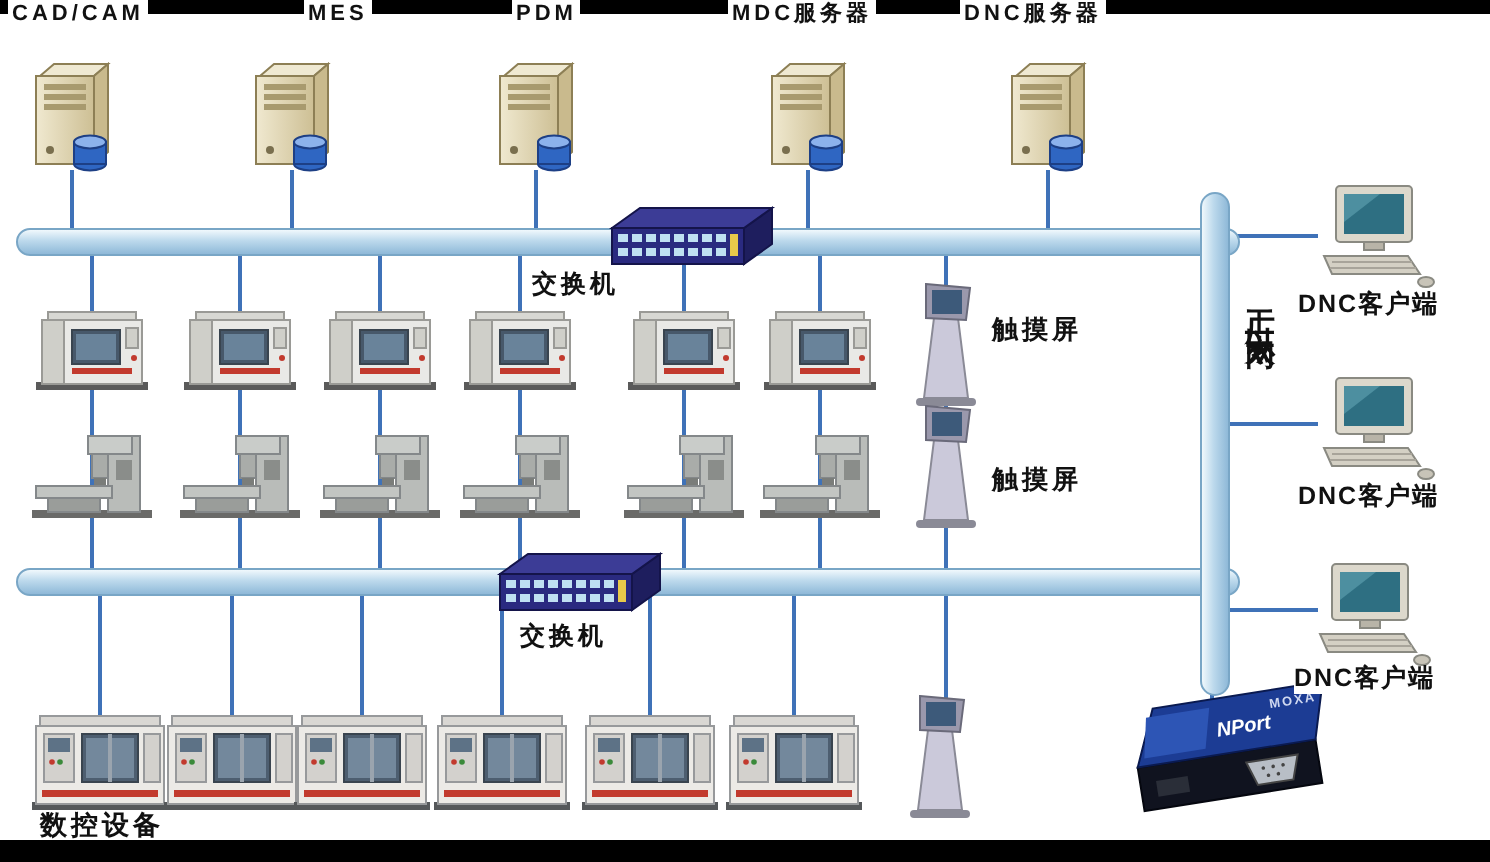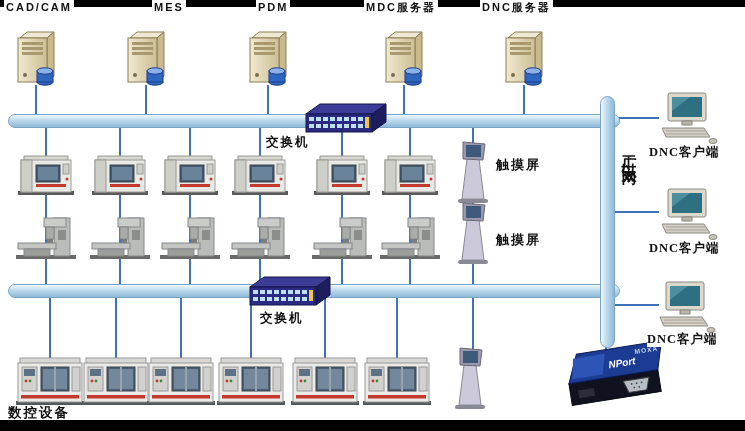--- a/index.html
+++ b/index.html
@@ -27,21 +27,21 @@
     background:linear-gradient(90deg,#f0f8fc 0%,#bcd9ec 45%,#8fb9d8 100%);
     border:1px solid #79a6c6;
   }
   .icon { position:absolute; z-index:3; }
   .lbl {
     position:absolute; z-index:4; font-weight:bold; color:#111;
     white-space:nowrap; background:#fff; line-height:1.1;
   }
   .lbl-sw { font-size:12.5px; letter-spacing:2px; }
   .lbl-kiosk { font-size:13px; letter-spacing:2px; }
-  .lbl-client { font-size:12.5px; letter-spacing:1px;font-family:Liberation Serif, serif; }
+  .lbl-client { font-size:12.5px; letter-spacing:1px; }
   .lbl-bottom { font-size:13.5px; letter-spacing:2px; }
   .vtext {
     position:absolute; z-index:4; writing-mode:vertical-rl; text-orientation:upright;
     font-size:15px; font-weight:bold; letter-spacing:4px; color:#111;
     background:#fff; padding:1px 0;
   }
   .nport-wrap { position:absolute; z-index:3; transform:rotate(-9deg); }
   .nport-text { font-size:10px; font-weight:bold; fill:#ffffff; font-style:italic; }
   .nport-brand { font-size:6.5px; font-weight:bold; fill:#cfd8f0; letter-spacing:1px; }
 </style>
@@ -302,15 +302,15 @@
       <polygon points="56,46 82,46 78,58 60,58" fill="#b8bec6" stroke="#444"></polygon>
       <circle cx="64" cy="50" r="0.9" fill="#444"></circle>
         <circle cx="69" cy="50" r="0.9" fill="#444"></circle>
         <circle cx="74" cy="50" r="0.9" fill="#444"></circle>
       <circle cx="66" cy="54" r="0.9" fill="#444"></circle>
         <circle cx="71" cy="54" r="0.9" fill="#444"></circle>
       <rect x="10" y="48" width="16" height="8" fill="#2a2e38"></rect>
     </svg>
   </div>
 
-  <div class="lbl lbl-bottom" style="left:8px;top:406px">数控设备</div>
+  <div class="lbl lbl-bottom" style="left:20px;top:406px">数控设备</div>
 
 </div>
 
 </body></html>

